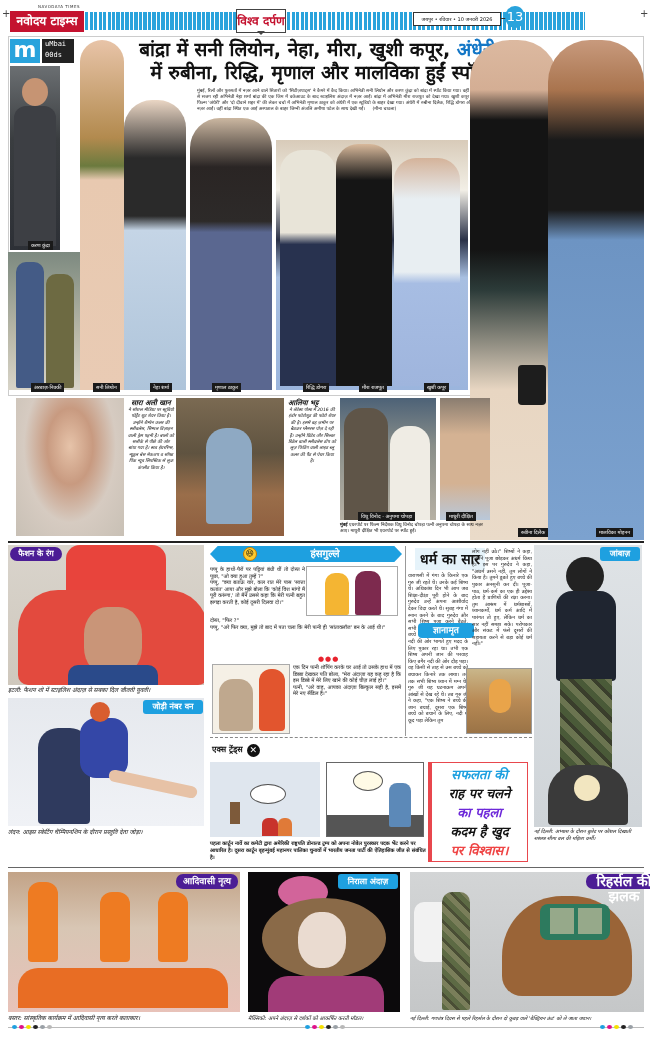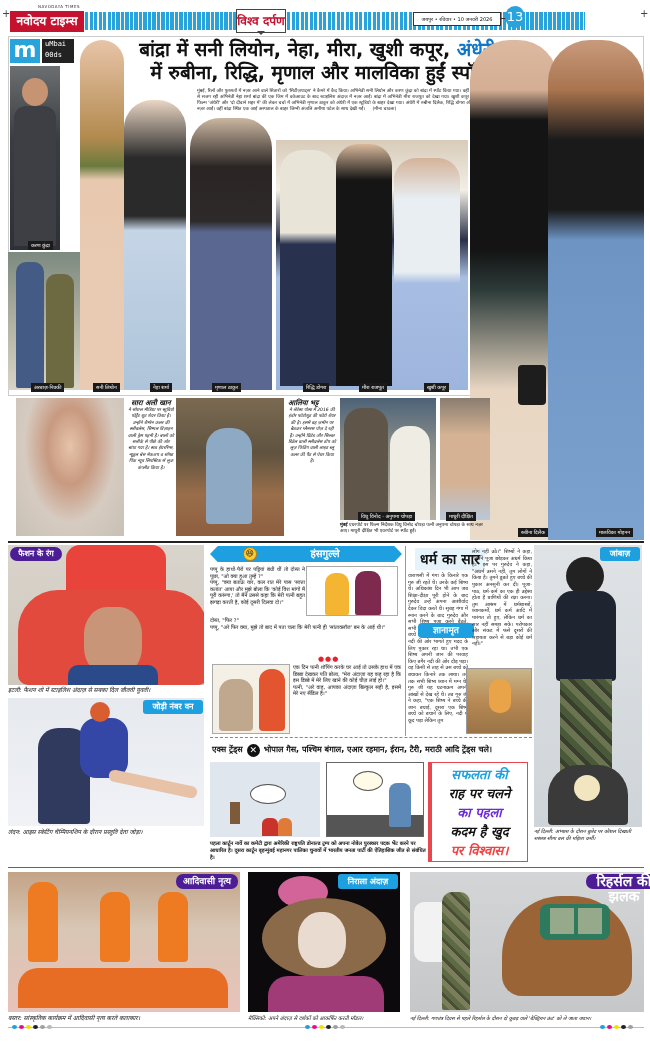--- a/index.html
+++ b/index.html
@@ -210,21 +210,20 @@
   <div class="abs" style="left:14px;top:220px;width:80px;height:60px;background:#3a3a3a;border-radius:30px 30px 4px 4px;"></div>
   <div class="abs" style="left:40px;top:230px;width:26px;height:26px;background:#f2e6c0;border-radius:50%;"></div>
 </div>
 <div class="abs label-blue" style="left:600px;top:547px;width:40px;height:14px;font-size:8px;line-height:14px;">जांबाज़</div>
 <div class="abs caption" style="left:534px;top:828px;width:110px;font-size:5px;line-height:6.5px;">नई दिल्ली: अभ्यास के दौरान बुलेट पर कौशल दिखाती सशस्त्र सीमा बल की महिला कर्मी।</div>
 
 <div class="abs" style="left:210px;top:737px;width:322px;height:1px;border-top:1px dashed #888;"></div>
 <div class="abs" style="left:212px;top:742px;width:322px;height:16px;font-size:8px;font-weight:bold;line-height:16px;white-space:nowrap;display:flex;align-items:center;gap:4px;">
   <span>एक्स ट्रेंड्स</span>
   <span style="display:inline-block;width:13px;height:13px;border-radius:50%;background:#111;color:#fff;font-size:9px;line-height:13px;text-align:center;">✕</span>
-  <span>भोपाल गैस, पश्चिम बंगाल, एआर रहमान, ईरान, टैरी, मराठी आदि ट्रेंड्स चले।</span>
 </div>
 
 <div class="abs photo" style="left:210px;top:762px;width:110px;height:75px;background:#dfe6ee;">
   <div class="abs" style="left:20px;top:40px;width:10px;height:22px;background:#7d5a3a;"></div>
   <div class="abs" style="left:40px;top:22px;width:36px;height:20px;background:#fff;border:1px solid #555;border-radius:50%;"></div>
   <div class="abs" style="left:52px;top:56px;width:16px;height:18px;background:#c8332c;border-radius:6px 6px 0 0;"></div>
   <div class="abs" style="left:68px;top:56px;width:14px;height:18px;background:#e07a38;border-radius:6px 6px 0 0;"></div>
 </div>
 <div class="abs photo" style="left:326px;top:762px;width:98px;height:75px;background:#fff;border:1px solid #666;">
   <div class="abs" style="left:0;top:52px;width:98px;height:23px;background:#555;"></div>

